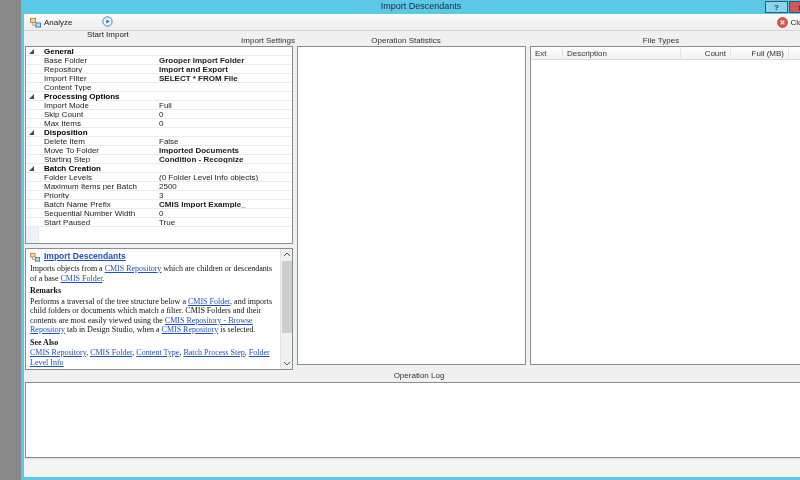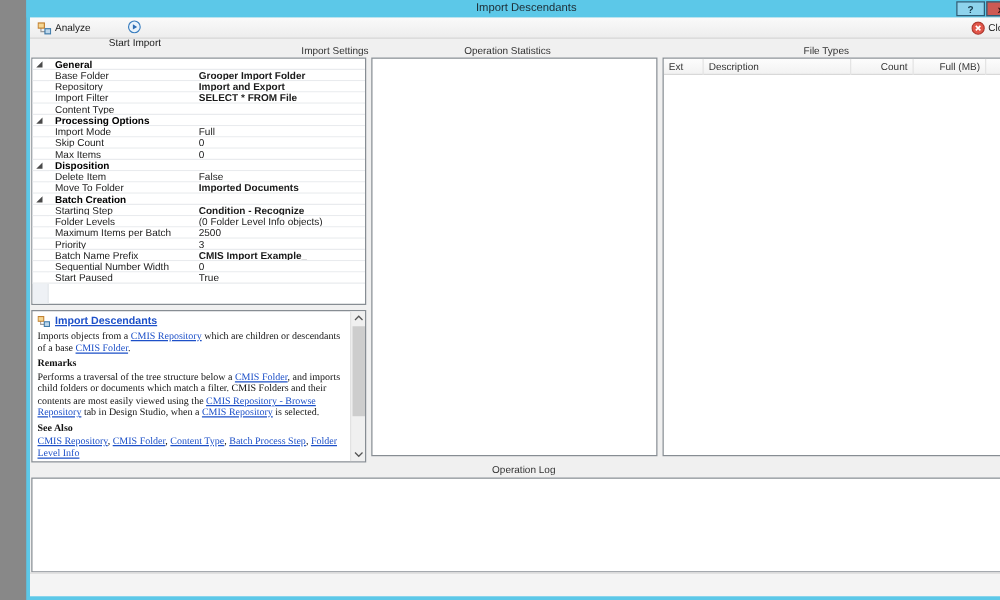--- a/index.html
+++ b/index.html
@@ -182,30 +182,30 @@
           <div class="pg-row">
             <span class="pg-gutter"></span>
             <span class="pg-name">Delete Item</span>
             <span class="pg-value">False</span>
           </div>
           <div class="pg-row">
             <span class="pg-gutter"></span>
             <span class="pg-name">Move To Folder</span>
             <span class="pg-value bold">Imported Documents</span>
           </div>
-          <div class="pg-row pg-cat">
-            <span class="pg-gutter">
-              <span class="tri"></span>
-            </span>
-            <span class="pg-catlabel">Batch Creation</span>
-          </div>
           <div class="pg-row">
             <span class="pg-gutter"></span>
             <span class="pg-name">Starting Step</span>
             <span class="pg-value bold">Condition - Recognize</span>
+          </div>
+          <div class="pg-row pg-cat">
+            <span class="pg-gutter">
+              <span class="tri"></span>
+            </span>
+            <span class="pg-catlabel">Batch Creation</span>
           </div>
           <div class="pg-row">
             <span class="pg-gutter"></span>
             <span class="pg-name">Folder Levels</span>
             <span class="pg-value">(0 Folder Level Info objects)</span>
           </div>
           <div class="pg-row">
             <span class="pg-gutter"></span>
             <span class="pg-name">Maximum Items per Batch</span>
             <span class="pg-value">2500</span>

